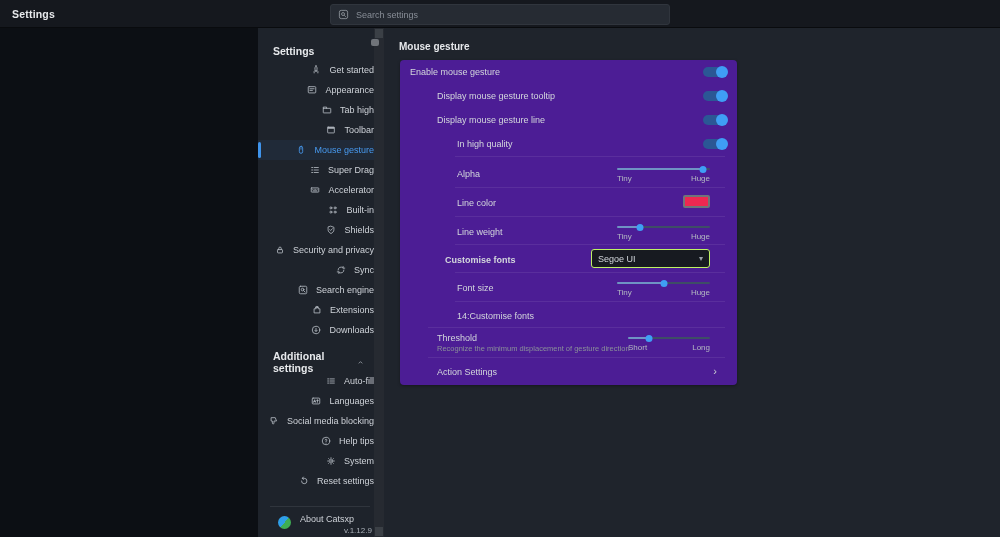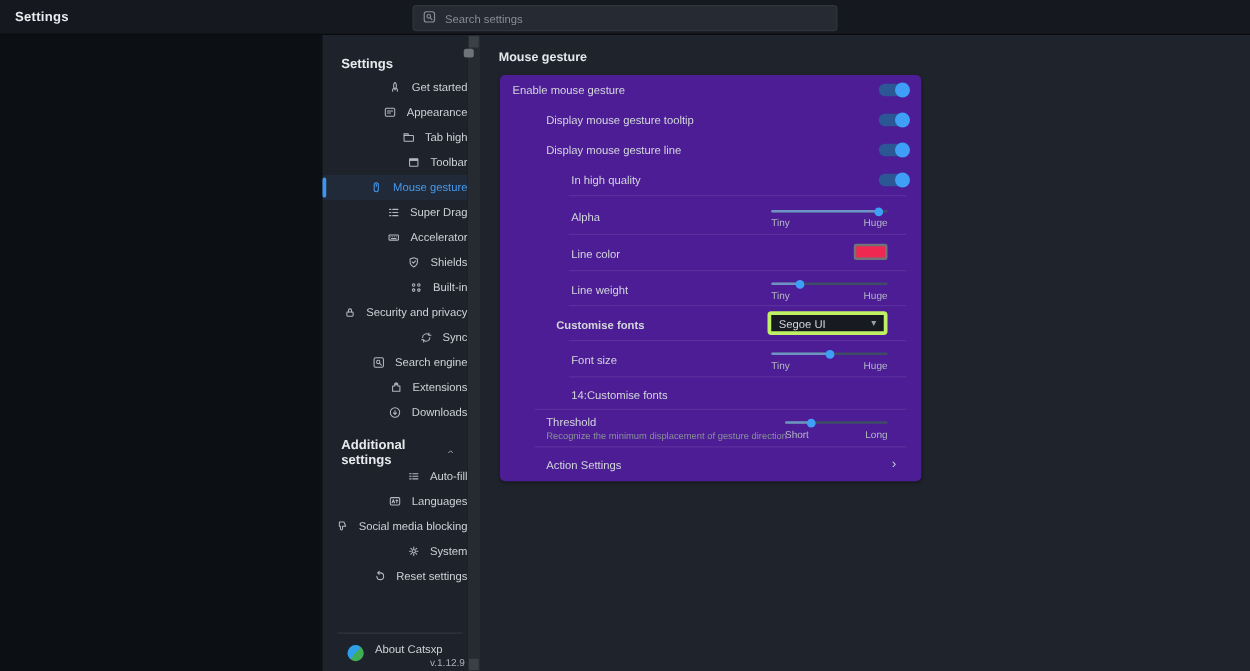--- a/index.html
+++ b/index.html
@@ -59,21 +59,21 @@
   
   .slider { position:absolute; right:27px; width:93px; }
   .slider.narrow { width:82px; }
   .track { position:relative; height:2px; border-radius:1px; background:#3e4d66; }
   .fill { position:absolute; left:0; top:0; height:2px; border-radius:1px; background:#6f93c4; }
   .thumb { position:absolute; top:-2.5px; width:7px; height:7px; border-radius:50%; background:#3f9ef5; transform:translateX(-50%); }
   .range-labels { display:flex; justify-content:space-between; margin-top:4px; font-size:8px; color:#b4bac2; }
 
   
   .swatch { position:absolute; right:27px; width:27px; height:13px; border:2px solid #70747a; border-radius:2px; }
-  .select { position:absolute; right:27px; width:96px; height:19px; background:#171a20; border:3px solid #bef264; border-radius:3px; display:flex; align-items:center; padding:0 6px; justify-content:space-between; cursor:pointer; }
+  .select { position:absolute; right:27px; width:119px; height:19px; background:#171a20; border:1px solid #bef264; border-radius:3px; display:flex; align-items:center; padding:0 6px; justify-content:space-between; cursor:pointer; }
   .select .sel-val { font-size:9px; color:#d3d7dc; }
   .select .sel-caret { font-size:8px; color:#9aa0a8; }
   .chev { position:absolute; right:20px; font-size:11px; color:#c8cdd3; }
   .sub { position:absolute; font-size:7.5px; color:#8a9099; white-space:nowrap; }
 </style>
 </head>
 <body>
 
 <div class="screen">
 
@@ -153,36 +153,36 @@
           <svg viewBox="0 0 24 24">
             <rect x="3" y="7" width="18" height="10" rx="1"></rect>
             <path d="M6.5 10.5h.1M10 10.5h.1M13.5 10.5h.1M17 10.5h.1M7.5 14h9"></path>
           </svg>
         </span>
       <span class="slabel">Accelerator</span>
     </div>
     <div class="sitem">
       <span class="sicon">
           <svg viewBox="0 0 24 24">
-            <path d="M12 3l7 2.5V11c0 4.5-3 7.5-7 9.5-4-2-7-5-7-9.5V5.5z"></path>
-            <path d="M9 11l2.2 2.2 4.3-4.4"></path>
-          </svg>
-        </span>
-      <span class="slabel">Shields</span>
-    </div>
-    <div class="sitem">
-      <span class="sicon">
-          <svg viewBox="0 0 24 24">
             <circle cx="7" cy="7" r="2.4"></circle>
             <circle cx="17" cy="7" r="2.4"></circle>
             <circle cx="7" cy="17" r="2.4"></circle>
             <circle cx="17" cy="17" r="2.4"></circle>
           </svg>
         </span>
       <span class="slabel">Built-in</span>
+    </div>
+    <div class="sitem">
+      <span class="sicon">
+          <svg viewBox="0 0 24 24">
+            <path d="M12 3l7 2.5V11c0 4.5-3 7.5-7 9.5-4-2-7-5-7-9.5V5.5z"></path>
+            <path d="M9 11l2.2 2.2 4.3-4.4"></path>
+          </svg>
+        </span>
+      <span class="slabel">Shields</span>
     </div>
     <div class="sitem">
       <span class="sicon">
           <svg viewBox="0 0 24 24">
             <rect x="6" y="11" width="12" height="8" rx="1.5"></rect>
             <path d="M9 11V8a3 3 0 016 0v3"></path>
           </svg>
         </span>
       <span class="slabel">Security and privacy</span>
     </div>
@@ -248,20 +248,29 @@
         </span>
       <span class="slabel">Languages</span>
     </div>
     <div class="sitem">
       <span class="sicon">
           <svg viewBox="0 0 24 24">
             <path d="M6 4h9l3 8h-6v5a2 2 0 11-4 0v-5H6z"></path>
           </svg>
         </span>
       <span class="slabel">Social media blocking</span>
+    </div>
+    <div class="sitem">
+      <span class="sicon">
+          <svg viewBox="0 0 24 24">
+            <circle cx="12" cy="12" r="9"></circle>
+            <path d="M10 9.5a2 2 0 113.6 1.4c-.9.9-1.6 1.3-1.6 2.6M12 17v.1"></path>
+          </svg>
+        </span>
+      <span class="slabel">Help tips</span>
     </div>
     <div class="sitem">
       <span class="sicon">
           <svg viewBox="0 0 24 24">
             <circle cx="12" cy="12" r="3.2"></circle>
             <path d="M12 4v2.5M12 17.5V20M4 12h2.5M17.5 12H20M6.3 6.3l1.8 1.8M15.9 15.9l1.8 1.8M17.7 6.3l-1.8 1.8M8.1 15.9l-1.8 1.8"></path>
           </svg>
         </span>
       <span class="slabel">System</span>
     </div>

